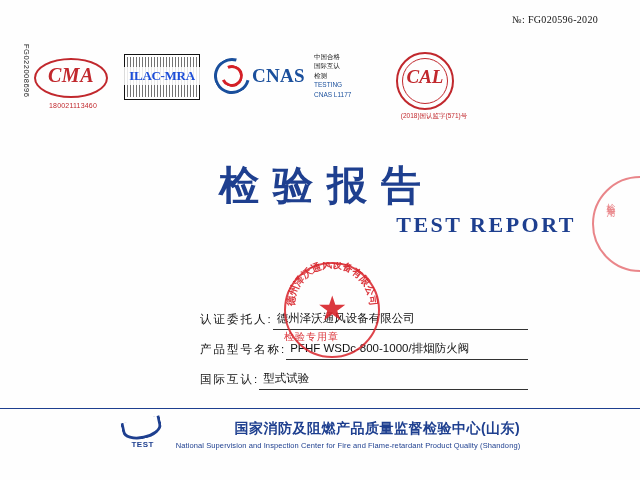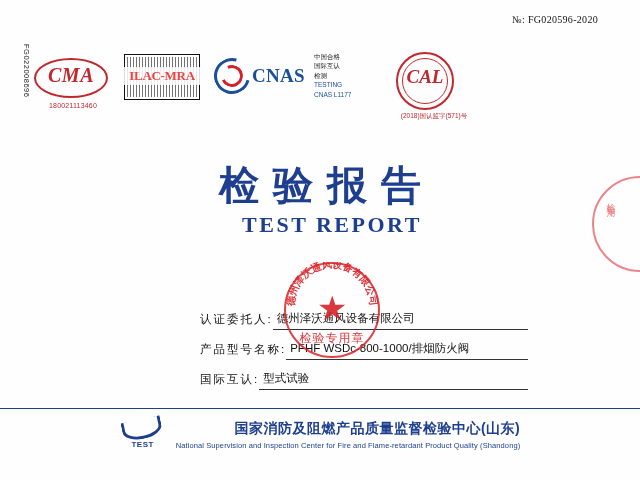--- a/index.html
+++ b/index.html
@@ -123,21 +123,21 @@
     opacity: 0.75;
   }
   .ilac-label {
     position: absolute;
     left: 0;
     top: 13px;
     width: 76px;
     text-align: center;
     font-size: 13px;
     font-weight: bold;
-    color: #ef4444;
+    color: #1d4ed8;
     font-family: "Liberation Serif", serif;
     background: rgba(255,255,255,0.85);
     line-height: 18px;
     letter-spacing: -0.3px;
   }
   
   .cnas {
     position: absolute;
     left: 198px;
     top: 16px;
@@ -259,27 +259,26 @@
     color: #1e3f8f;
     letter-spacing: 14px;
     text-indent: 14px;
     font-family: "Liberation Serif", serif;
   }
   .title-en {
     position: absolute;
     top: 212px;
     left: 0;
     width: 576px;
-    text-align: center;
+    text-align: right;
     font-size: 22px;
     font-weight: bold;
     color: #1e3f8f;
     letter-spacing: 2.5px;
     font-family: "Liberation Serif", serif;
-    padding-left: 44px;
   }
   
   .fields {
     position: absolute;
     top: 300px;
     left: 176px;
     width: 352px;
   }
   .field-row {
     position: relative;
@@ -345,22 +344,22 @@
     font-size: 10px;
     font-family: "Liberation Sans", sans-serif;
     font-weight: bold;
     opacity: 0.9;
   }
   .stamp-bottom {
     position: absolute;
     left: 0;
     top: 68px;
     width: 96px;
-    text-align: center;
-    font-size: 12px;
+    text-align: left;
+    font-size: 10px;
     color: #d8232a;
     letter-spacing: 1px;
     opacity: 0.9;
     font-family: "Liberation Sans", sans-serif;
   }
   
   .stamp-edge {
     position: absolute;
     right: -48px;
     top: 176px;

